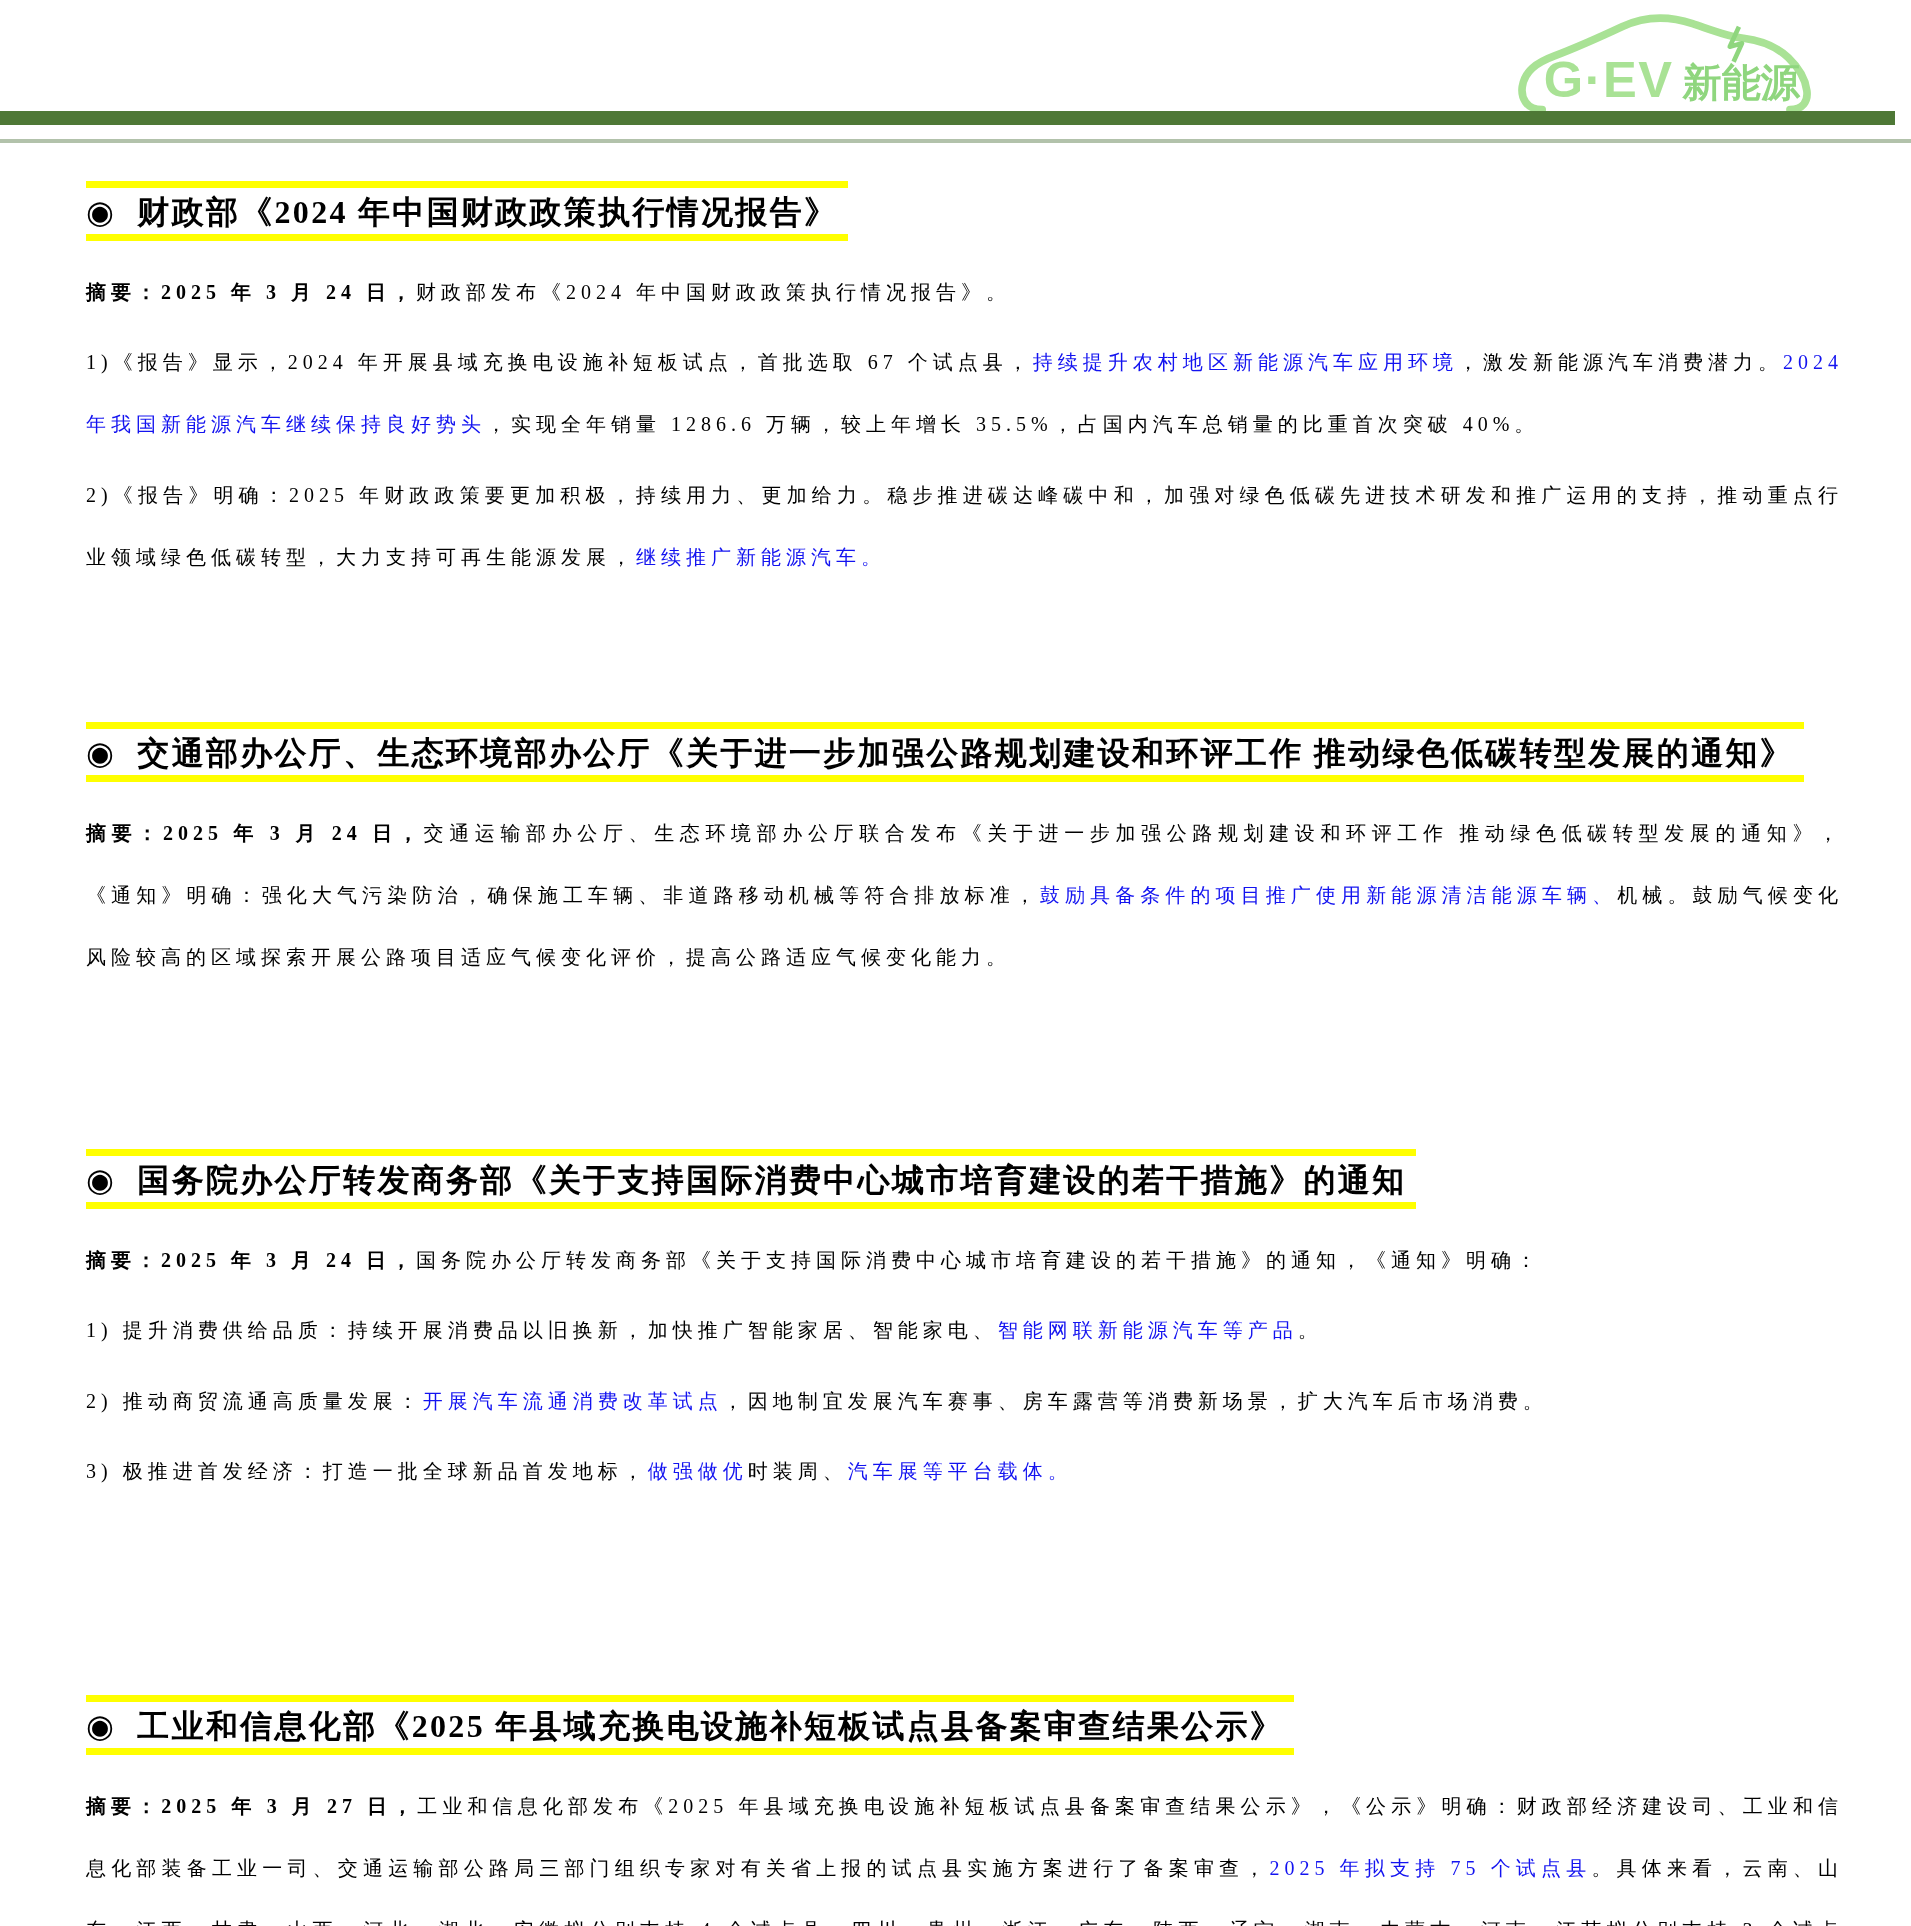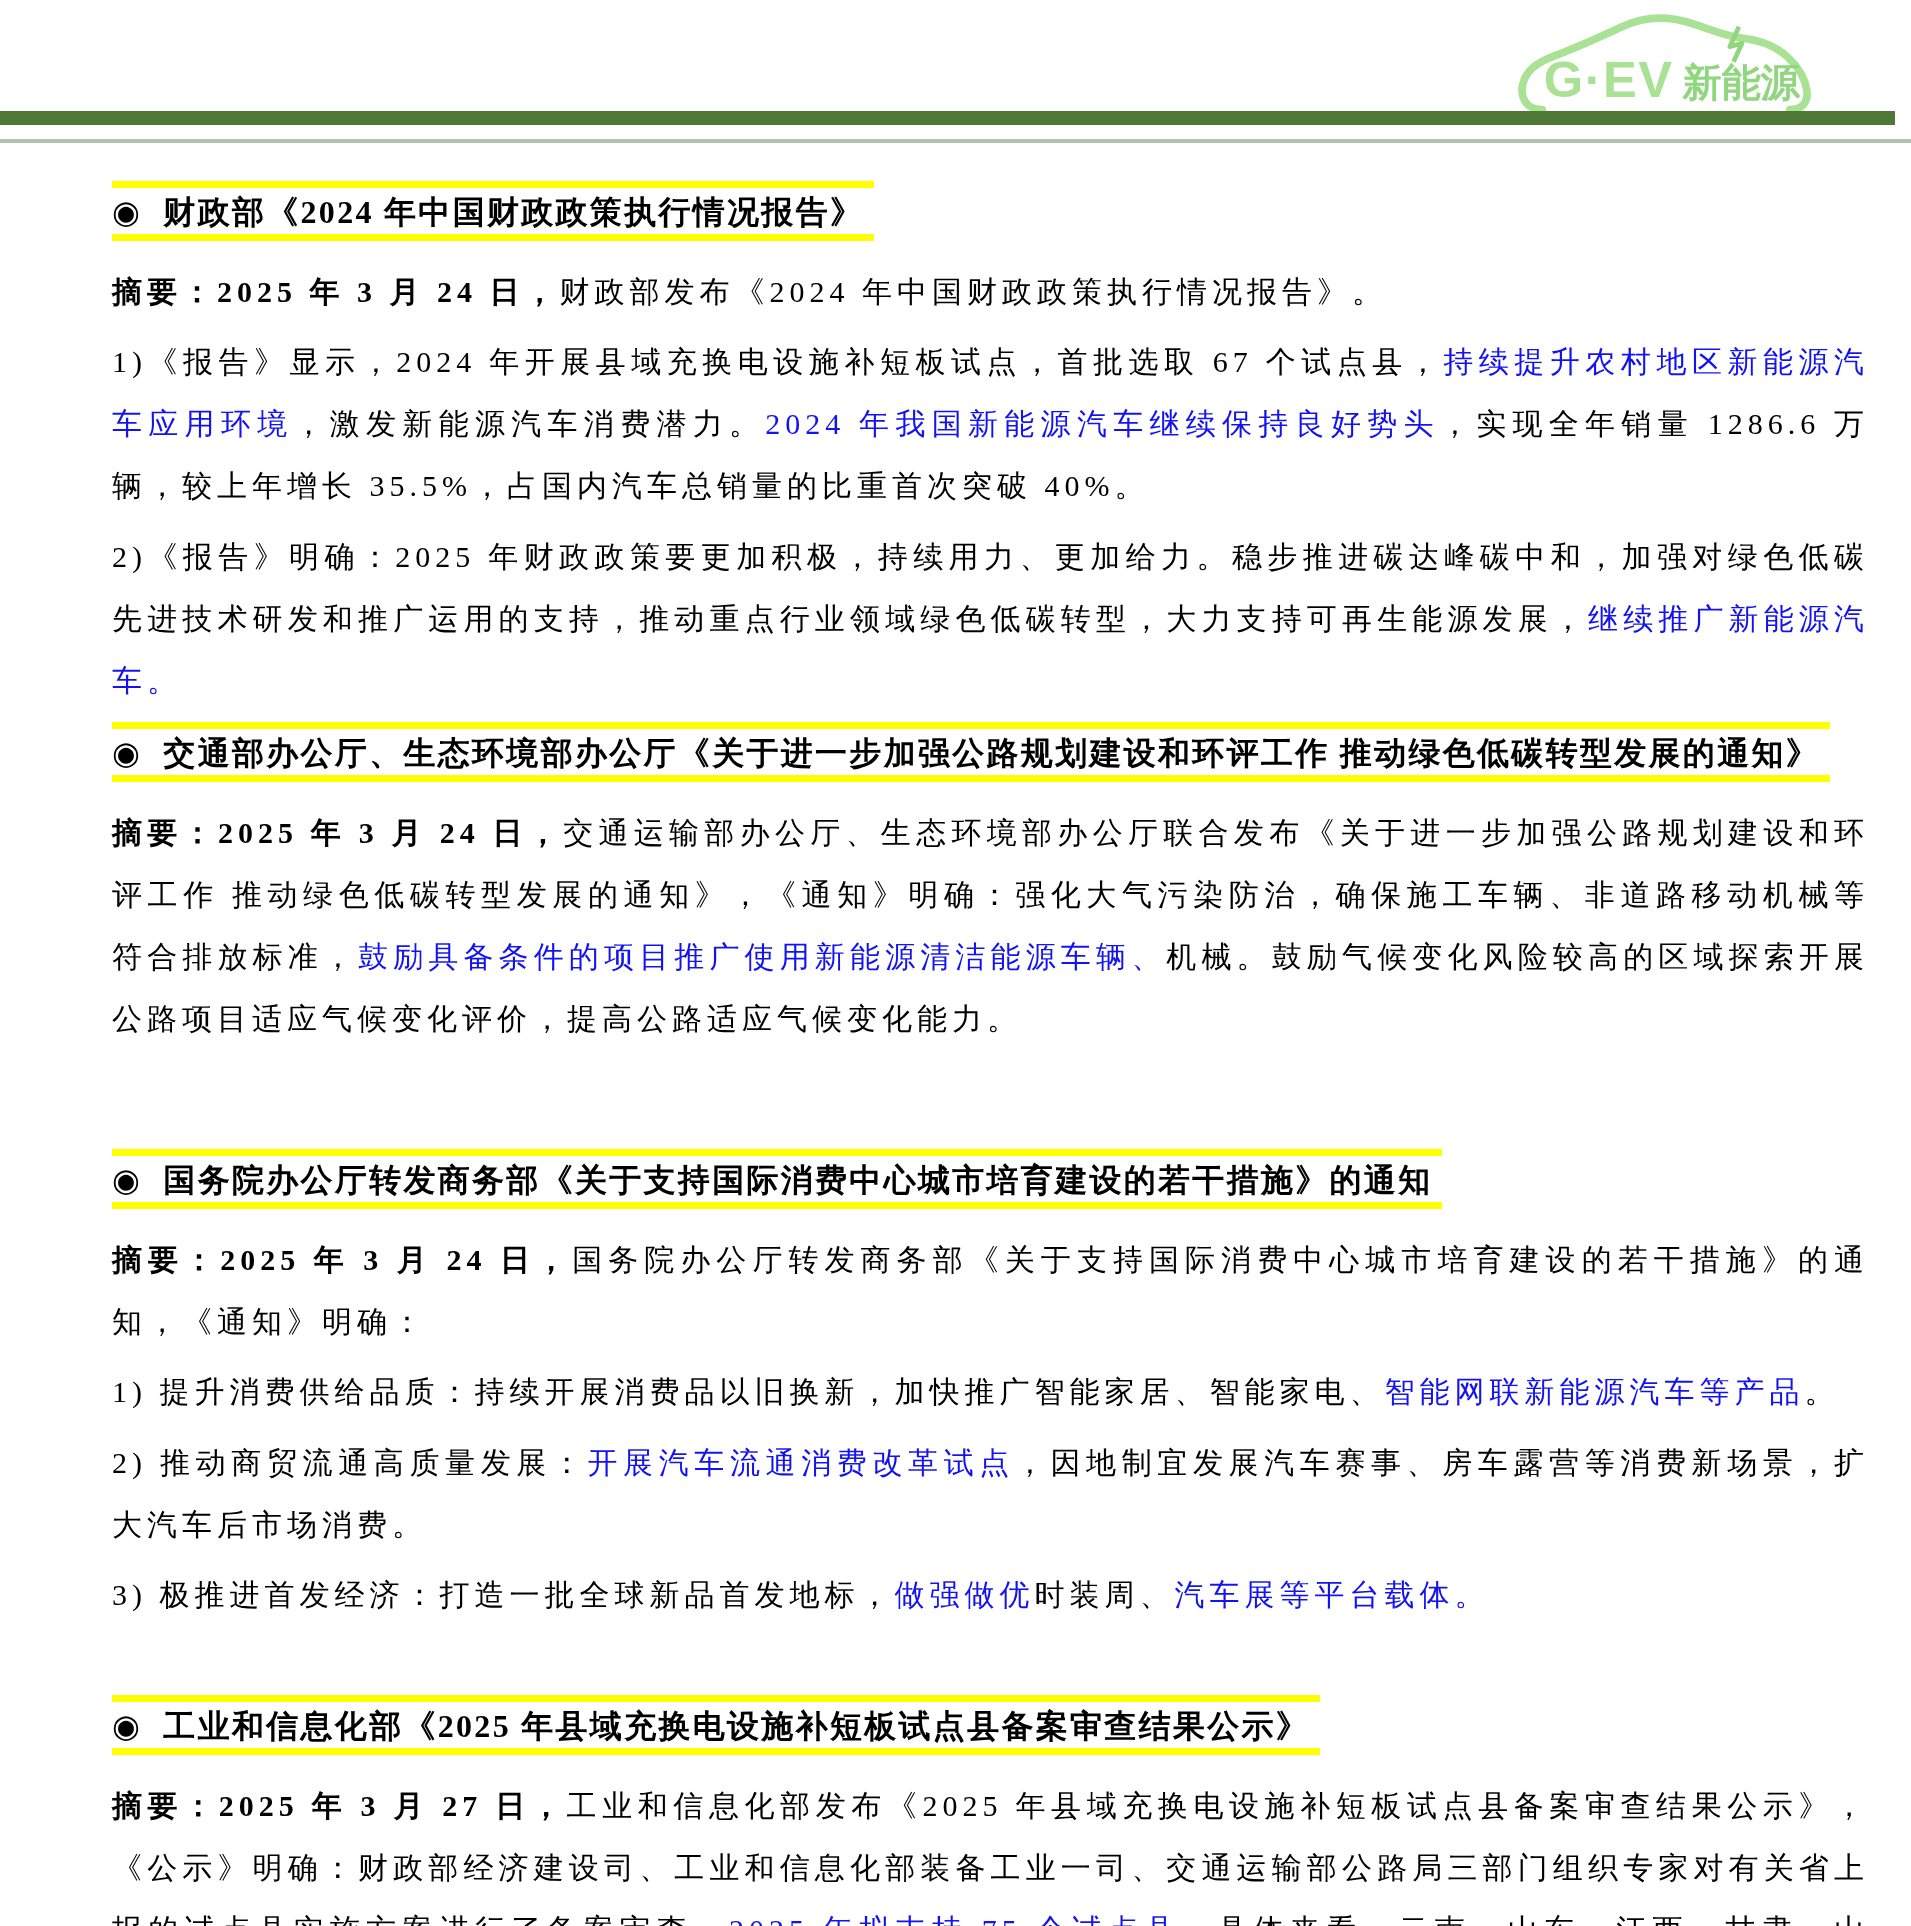--- a/index.html
+++ b/index.html
@@ -8,34 +8,34 @@
     font-family:"Liberation Serif","DejaVu Serif",serif;color:#000;
   }
   
   .rule-thick{position:absolute;left:0;top:111px;width:1895px;height:14px;background:#4e7836;}
   .rule-thin{position:absolute;left:0;top:139px;width:1911px;height:3.9px;background:#b2c2ab;}
   
   .logo{position:absolute;left:1518px;top:13px;width:300px;height:102px;}
   .logo svg{width:100%;height:100%;display:block;}
   
   #sections{position:absolute;left:0;top:0;width:100%;height:100%;}
-  .sec{position:absolute;left:112px;width:1757px;text-align:justify;}
+  .sec{position:absolute;left:86px;width:1757px;text-align:justify;}
   .sec:nth-of-type(1){top:181px;}
   .sec:nth-of-type(2){top:722px;}
   .sec:nth-of-type(3){top:1149px;}
   .sec:nth-of-type(4){top:1695px;}
   .sec:nth-of-type(5){top:2178px;}
   .sec h2{
     display:inline-block;margin:0 0 20px 0;
     border-top:7px solid #ffff00;border-bottom:7px solid #ffff00;
     padding:4.6px 10px 2.3px 0;
     font-size:32px;line-height:39px;font-weight:bold;letter-spacing:2.3px;white-space:nowrap;
   }
   .sec h2 .bullet{font-size:32px;margin-right:10.8px;}
-  .sec p{margin:0 0 8.5px 0;font-size:30px;line-height:62px;letter-spacing:5px;}
+  .sec p{margin:0 0 8.5px 0;font-size:20px;line-height:62px;letter-spacing:5px;}
   .run.bold{font-weight:bold;}
   .run.blue{color:#1313f0;}
   .run.normal{color:#000;}
 </style>
 </head>
 <body>
 
 <div class="logo">
   <svg viewBox="0 0 780 266">
     <path d="M62,252 C20,252 6,220 10,192 C16,152 46,130 94,112 C152,90 210,64 270,36 C332,7 394,8 454,28 C502,44 547,62 587,66 C634,72 676,90 704,117 C730,142 748,172 752,202 C756,230 742,252 708,252" fill="none" stroke="#a9e295" stroke-width="20" stroke-linecap="round"></path>

